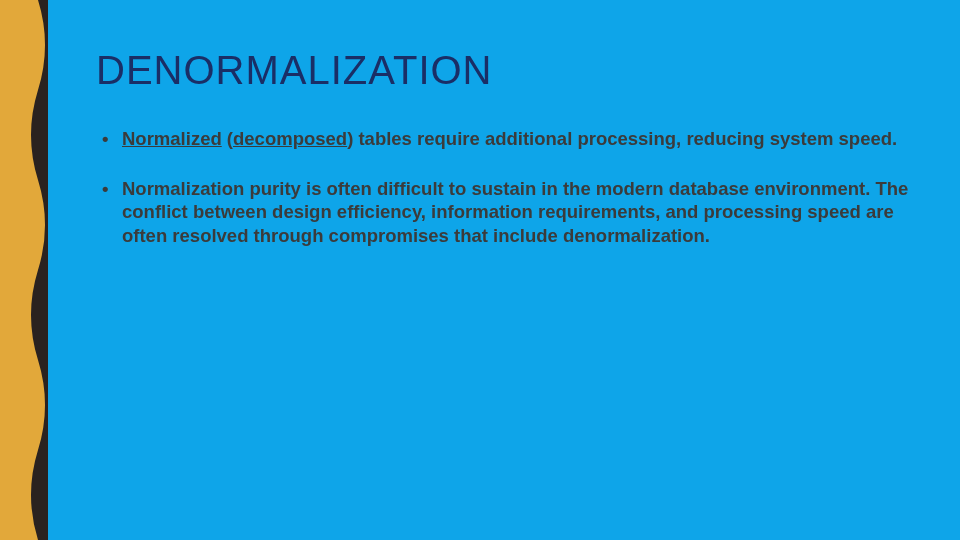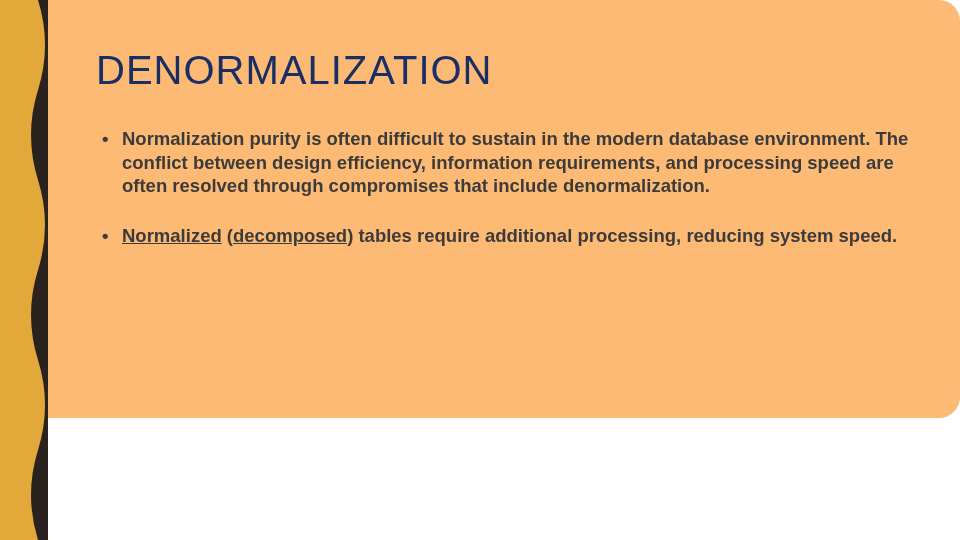--- a/index.html
+++ b/index.html
@@ -7,23 +7,22 @@
     padding: 0;
     width: 960px;
     height: 540px;
     overflow: hidden;
     font-family: "Segoe UI", Tahoma, Verdana, sans-serif;
     background: #ffffff;
   }
   .slide {
     position: relative;
     width: 960px;
-    height: 418px;
-    background: #fdba74;
-    border-radius: 21px;
+    height: 540px;
+    background: #0ea5e9;
   }
   
   .band-dark {
     position: absolute;
     top: 0;
     left: 0;
     width: 48px;
     height: 540px;
     z-index: 1;
   }
@@ -95,21 +94,21 @@
       Q52,405  38,450
       Q24,495  38,540
       L0,540 Z" fill="#e2a83a"></path>
   </svg>
 
   <div class="content">
     <h1 class="title">DENORMALIZATION</h1>
 
     <ul class="bullets">
       <li>
-        <span>Normalization purity is often difficult to sustain in the modern database environment. The conflict between design efficiency, information requirements, and processing speed are often resolved through compromises that include denormalization.</span>
+        <span class="em-underline">Normalized</span><span> (</span><span class="em-underline">decomposed</span><span>) tables require additional processing, reducing system speed.</span>
       </li>
       <li>
-        <span class="em-underline">Normalized</span><span> (</span><span class="em-underline">decomposed</span><span>) tables require additional processing, reducing system speed.</span>
+        <span>Normalization purity is often difficult to sustain in the modern database environment. The conflict between design efficiency, information requirements, and processing speed are often resolved through compromises that include denormalization.</span>
       </li>
     </ul>
   </div>
 
 </div>
 
 </body></html>

